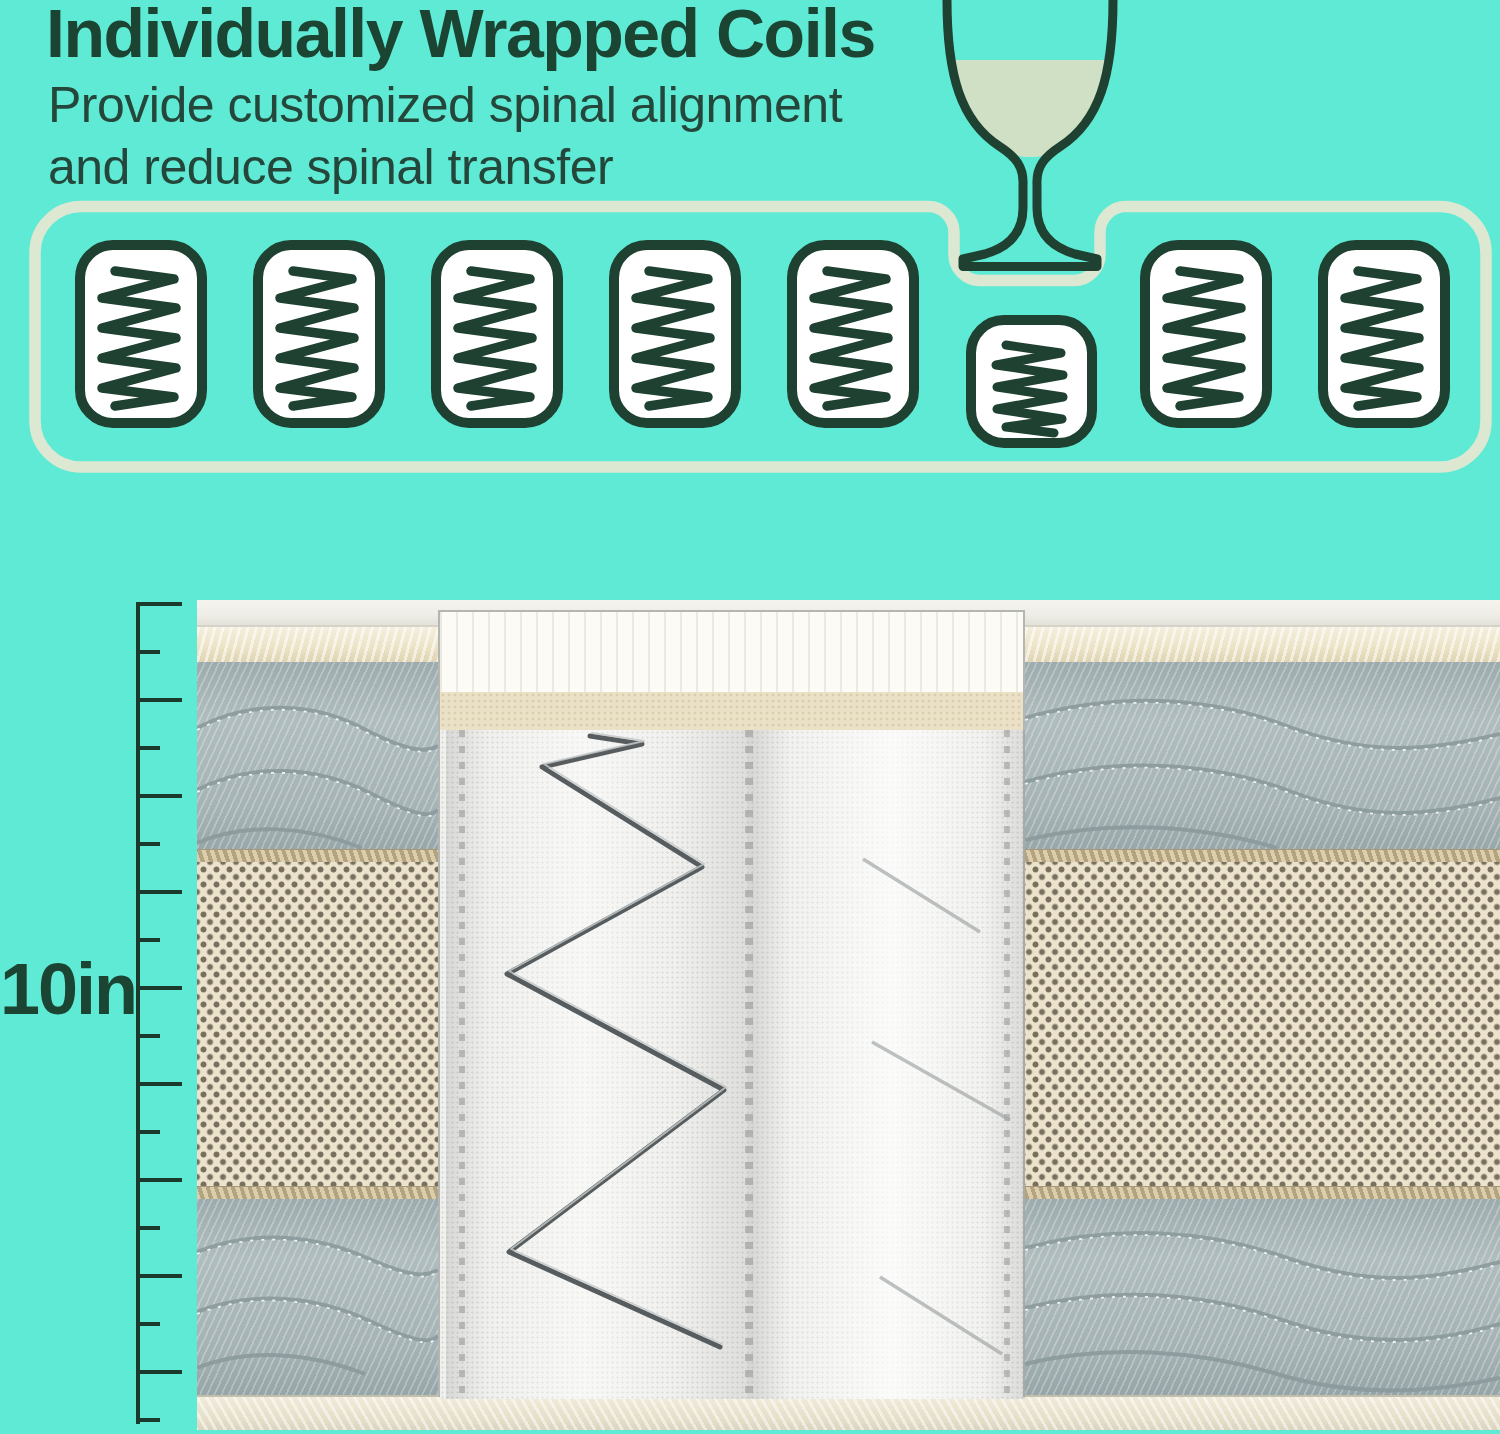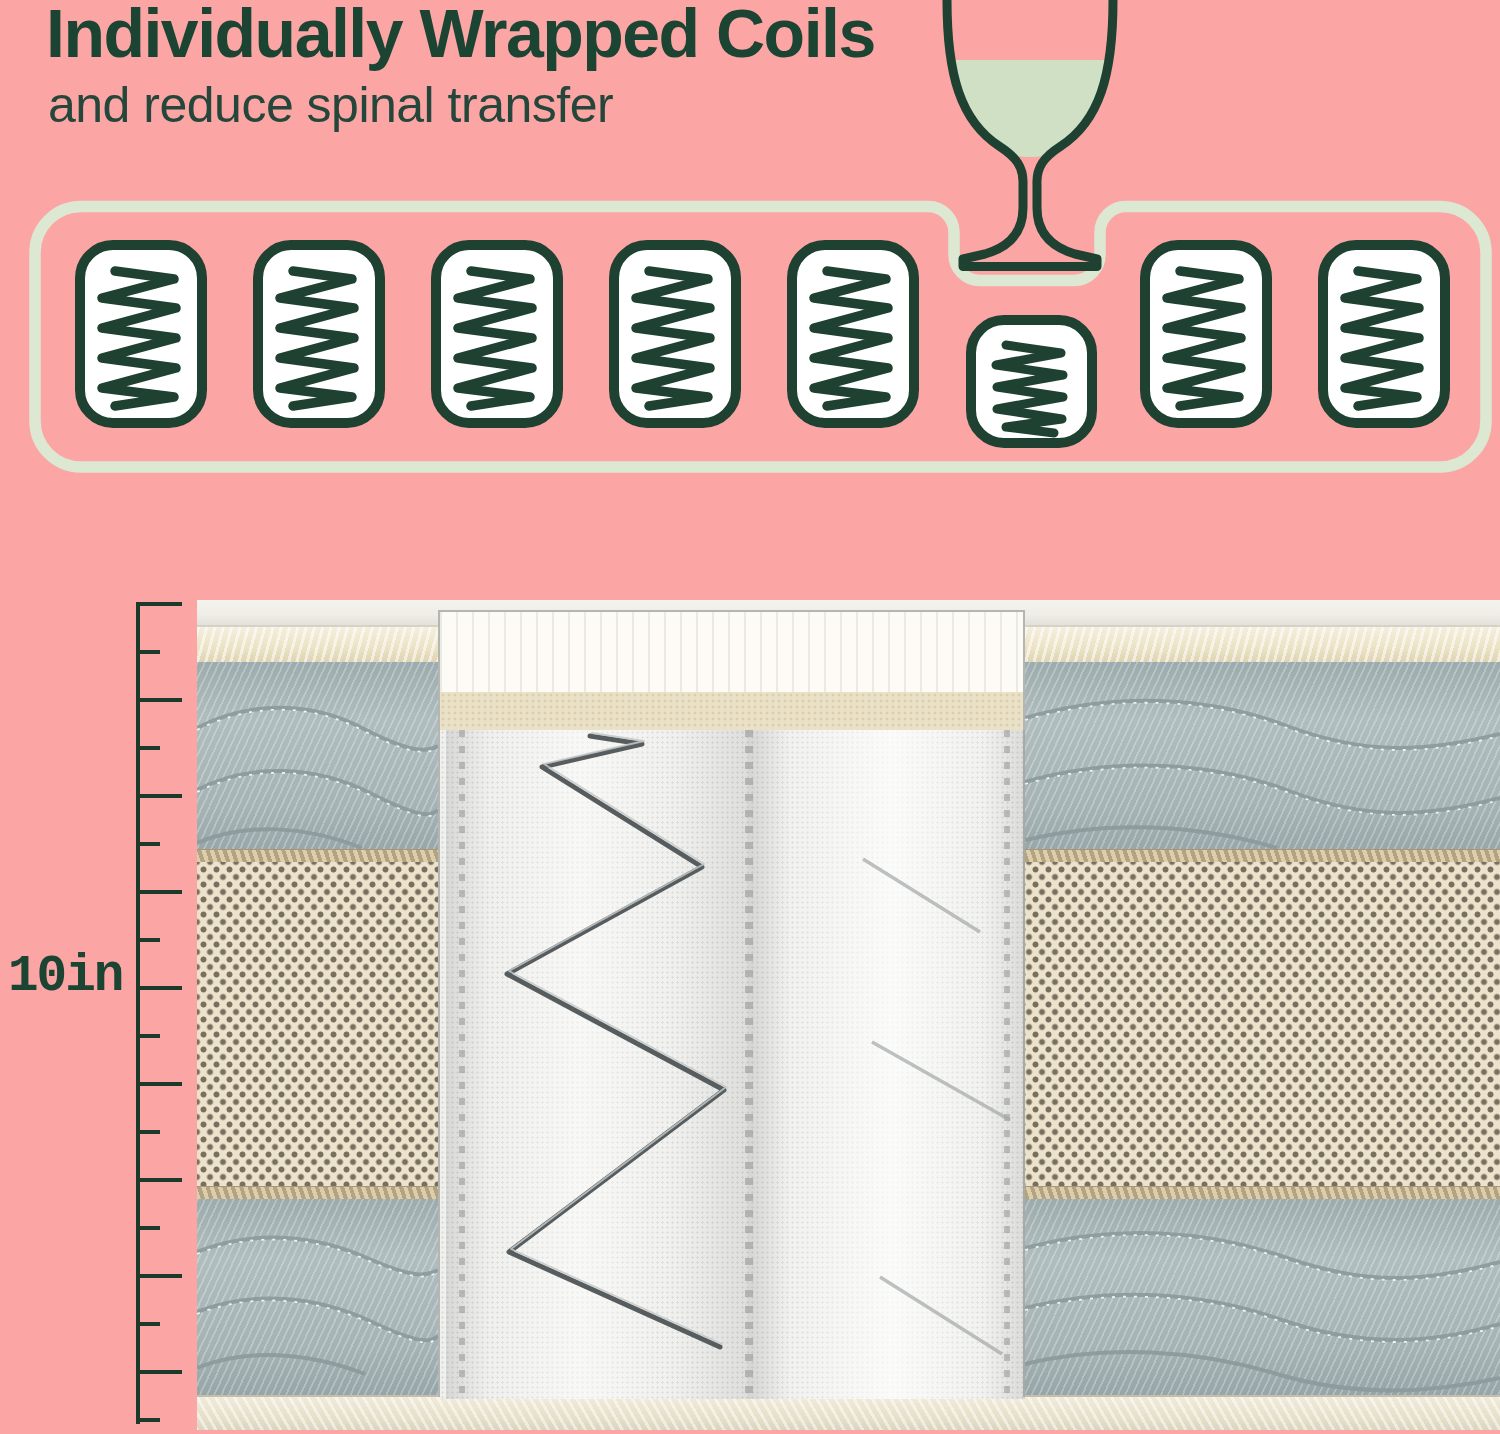--- a/index.html
+++ b/index.html
@@ -1,35 +1,35 @@
 <!DOCTYPE html>
 <html><head>
 <meta charset="utf-8">
 <style>
   html,body{margin:0;padding:0;background:#ffffff;}
   .stage{
-    position:relative;width:1500px;height:1434px;background:#fca5a5;overflow:hidden;
+    position:relative;width:1500px;height:1434px;background:#5eead4;overflow:hidden;
     font-family:"Liberation Sans", sans-serif;
   }
   
   .title{
     position:absolute;left:46px;top:-6px;margin:0;
     font-size:68px;font-weight:700;letter-spacing:-1.5px;color:#1c4433;
   }
   .subtitle{
     position:absolute;left:48px;top:74px;
     font-size:50px;font-weight:400;letter-spacing:-0.5px;color:#25463a;line-height:62px;
   }
   .subtitle span{display:block;}
   
   .illus{position:absolute;left:0;top:0;width:1500px;height:500px;}
   
   .dim-label{
-    position:absolute;left:8px;top:948px;width:128px;
-    font-size:51px;font-weight:700;letter-spacing:-2px;color:#1c4433;font-family:Liberation Mono, monospace;
+    position:absolute;left:0;top:948px;width:128px;
+    font-size:72px;font-weight:700;letter-spacing:-2px;color:#1c4433;
   }
   .ruler{position:absolute;left:120px;top:600px;width:80px;height:830px;}
   .photo{position:absolute;left:197px;top:600px;width:1303px;height:830px;overflow:hidden;}
   .layer{position:absolute;left:0;width:1303px;}
   .l-topwhite{top:0;height:25px;background:linear-gradient(180deg,#f4f3ee 0%,#eeede7 60%,#e3e1d9 100%);}
   .l-tape{
     top:25px;height:37px;
     background-color:#ece3c9;
     background-image:
       repeating-linear-gradient(105deg, rgba(255,255,255,0.55) 0 3px, rgba(255,255,255,0) 3px 8px),
@@ -112,20 +112,21 @@
   .sv3{left:564px;}
   .window-art{position:absolute;left:0;top:0;width:587px;height:787px;}
 </style>
 </head>
 <body>
 
 <div class="stage">
 
   <h1 class="title">Individually Wrapped Coils</h1>
   <div class="subtitle">
+    <span>Provide customized spinal alignment</span>
     <span>and reduce spinal transfer</span>
   </div>
 
   <svg class="illus" viewBox="0 0 1500 500">
     <defs>
       <symbol id="coil-full" viewBox="0 0 132 188">
         <rect x="5" y="5" width="122" height="178" rx="33" fill="#ffffff" stroke="#1e4131" stroke-width="10"></rect>
         <polyline fill="none" stroke="#1e4131" stroke-width="9.5" stroke-linecap="round" stroke-linejoin="round" points="40,31 99,39 27,58 101,68 27,88 101,98 27,118 101,128 27,148 99,157 40,166"></polyline>
       </symbol>
       <symbol id="coil-compressed" viewBox="0 0 131 133">

